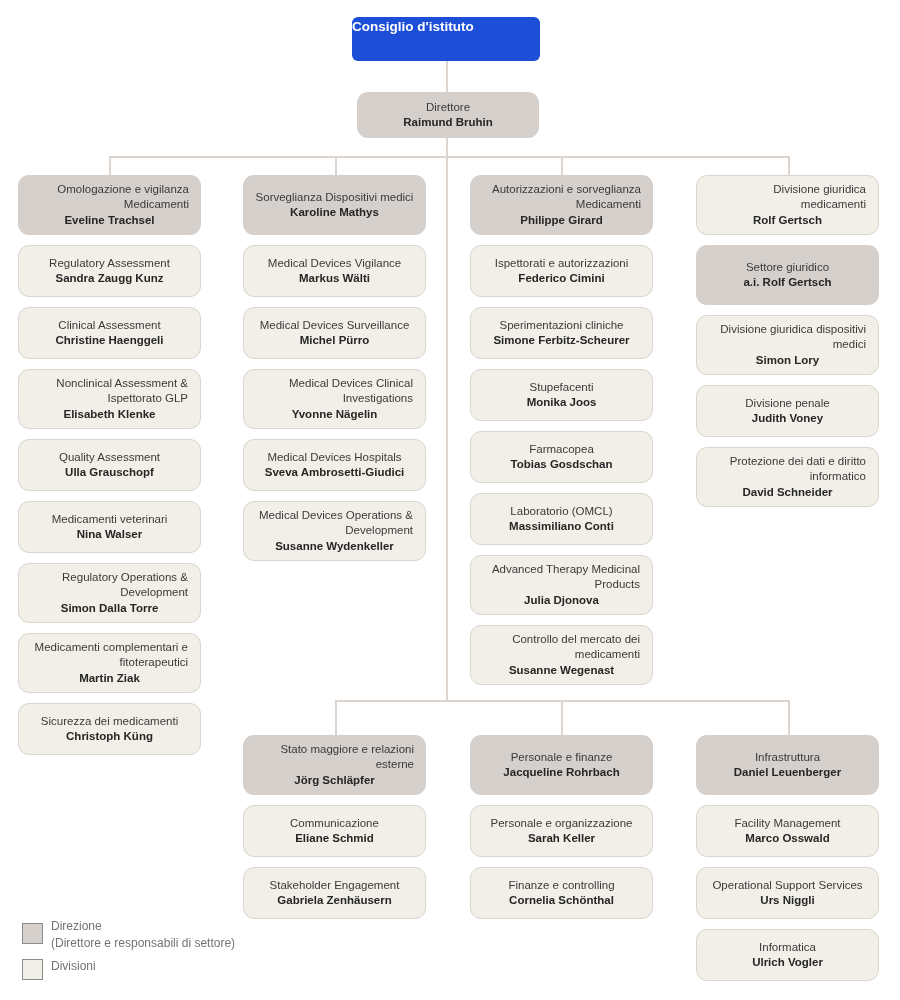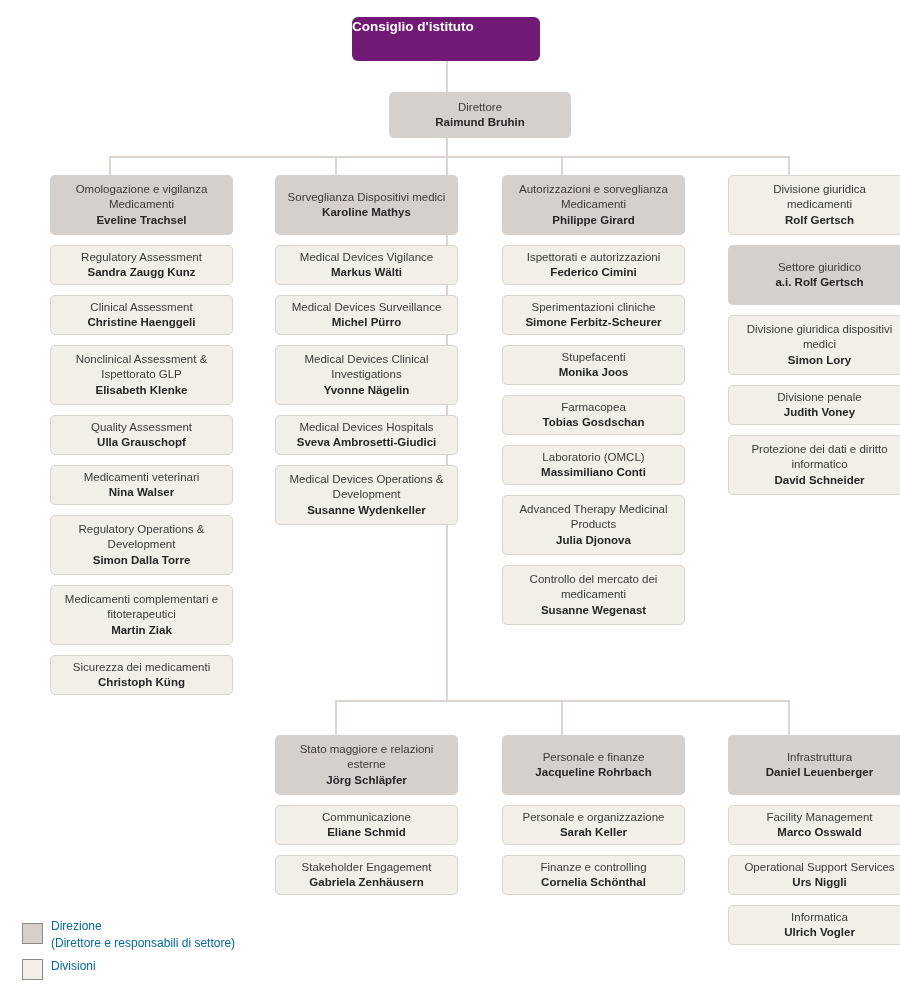--- a/index.html
+++ b/index.html
@@ -3,42 +3,42 @@
 <meta charset="utf-8">
 <style>
   html,body{margin:0;padding:0;background:#ffffff;}
   .canvas{
     position:relative;width:900px;height:1000px;background:#ffffff;
     font-family:"Liberation Sans","DejaVu Sans",sans-serif;color:#3a3a3a;
     overflow:hidden;
   }
   .cline{position:absolute;background:#dcd5d0;}
   .node,.box{
-    box-sizing:border-box;border-radius:5px;
+    box-sizing:border-box;border-radius:11px;
     display:flex;flex-direction:column;justify-content:center;align-items:center;
-    text-align:center;padding:4px 12px;font-size:11.5px;line-height:15.5px;margin-left:32px;
+    text-align:right;padding:4px 12px;font-size:11.5px;line-height:15.5px;
   }
   .root{
     position:absolute;left:352px;top:17px;width:188px;height:44px;
-    background:#701a75;border-radius:6px;
+    background:#1d4ed8;border-radius:6px;
   }
   .root .r{color:#ffffff;font-weight:bold;font-size:13.5px;}
   .dirbox{
     position:absolute;left:357px;top:92px;width:182px;height:46px;
     background:#d6d0cc;
   }
   .col{position:absolute;width:183px;display:flex;flex-direction:column;gap:10px;}
   .box{width:183px;}
   .head{background:#d6d0cc;height:60px;}
   .divb{background:#f1efe7;border:1px solid #d9d5cc;}
-  .h2{height:40px;}
+  .h2{height:52px;}
   .h3{height:60px;}
   .t{color:#3a3a3a;}
   .n{color:#262626;font-weight:bold;}
-  .legend{position:absolute;left:22px;top:918px;font-size:12px;color:#0369a1;}
+  .legend{position:absolute;left:22px;top:918px;font-size:12px;color:#737373;}
   .lrow{display:flex;align-items:flex-start;gap:8px;margin-bottom:7px;}
   .swatch{width:19px;height:19px;border:1px solid #8b8b8b;flex:0 0 auto;}
   .sw-dir{background:#d6d0cc;margin-top:5px;}
   .sw-div{background:#f1efe7;margin-top:1px;}
   .ltext{line-height:16.5px;}
 </style>
 </head>
 <body>
 
 <div class="canvas">

